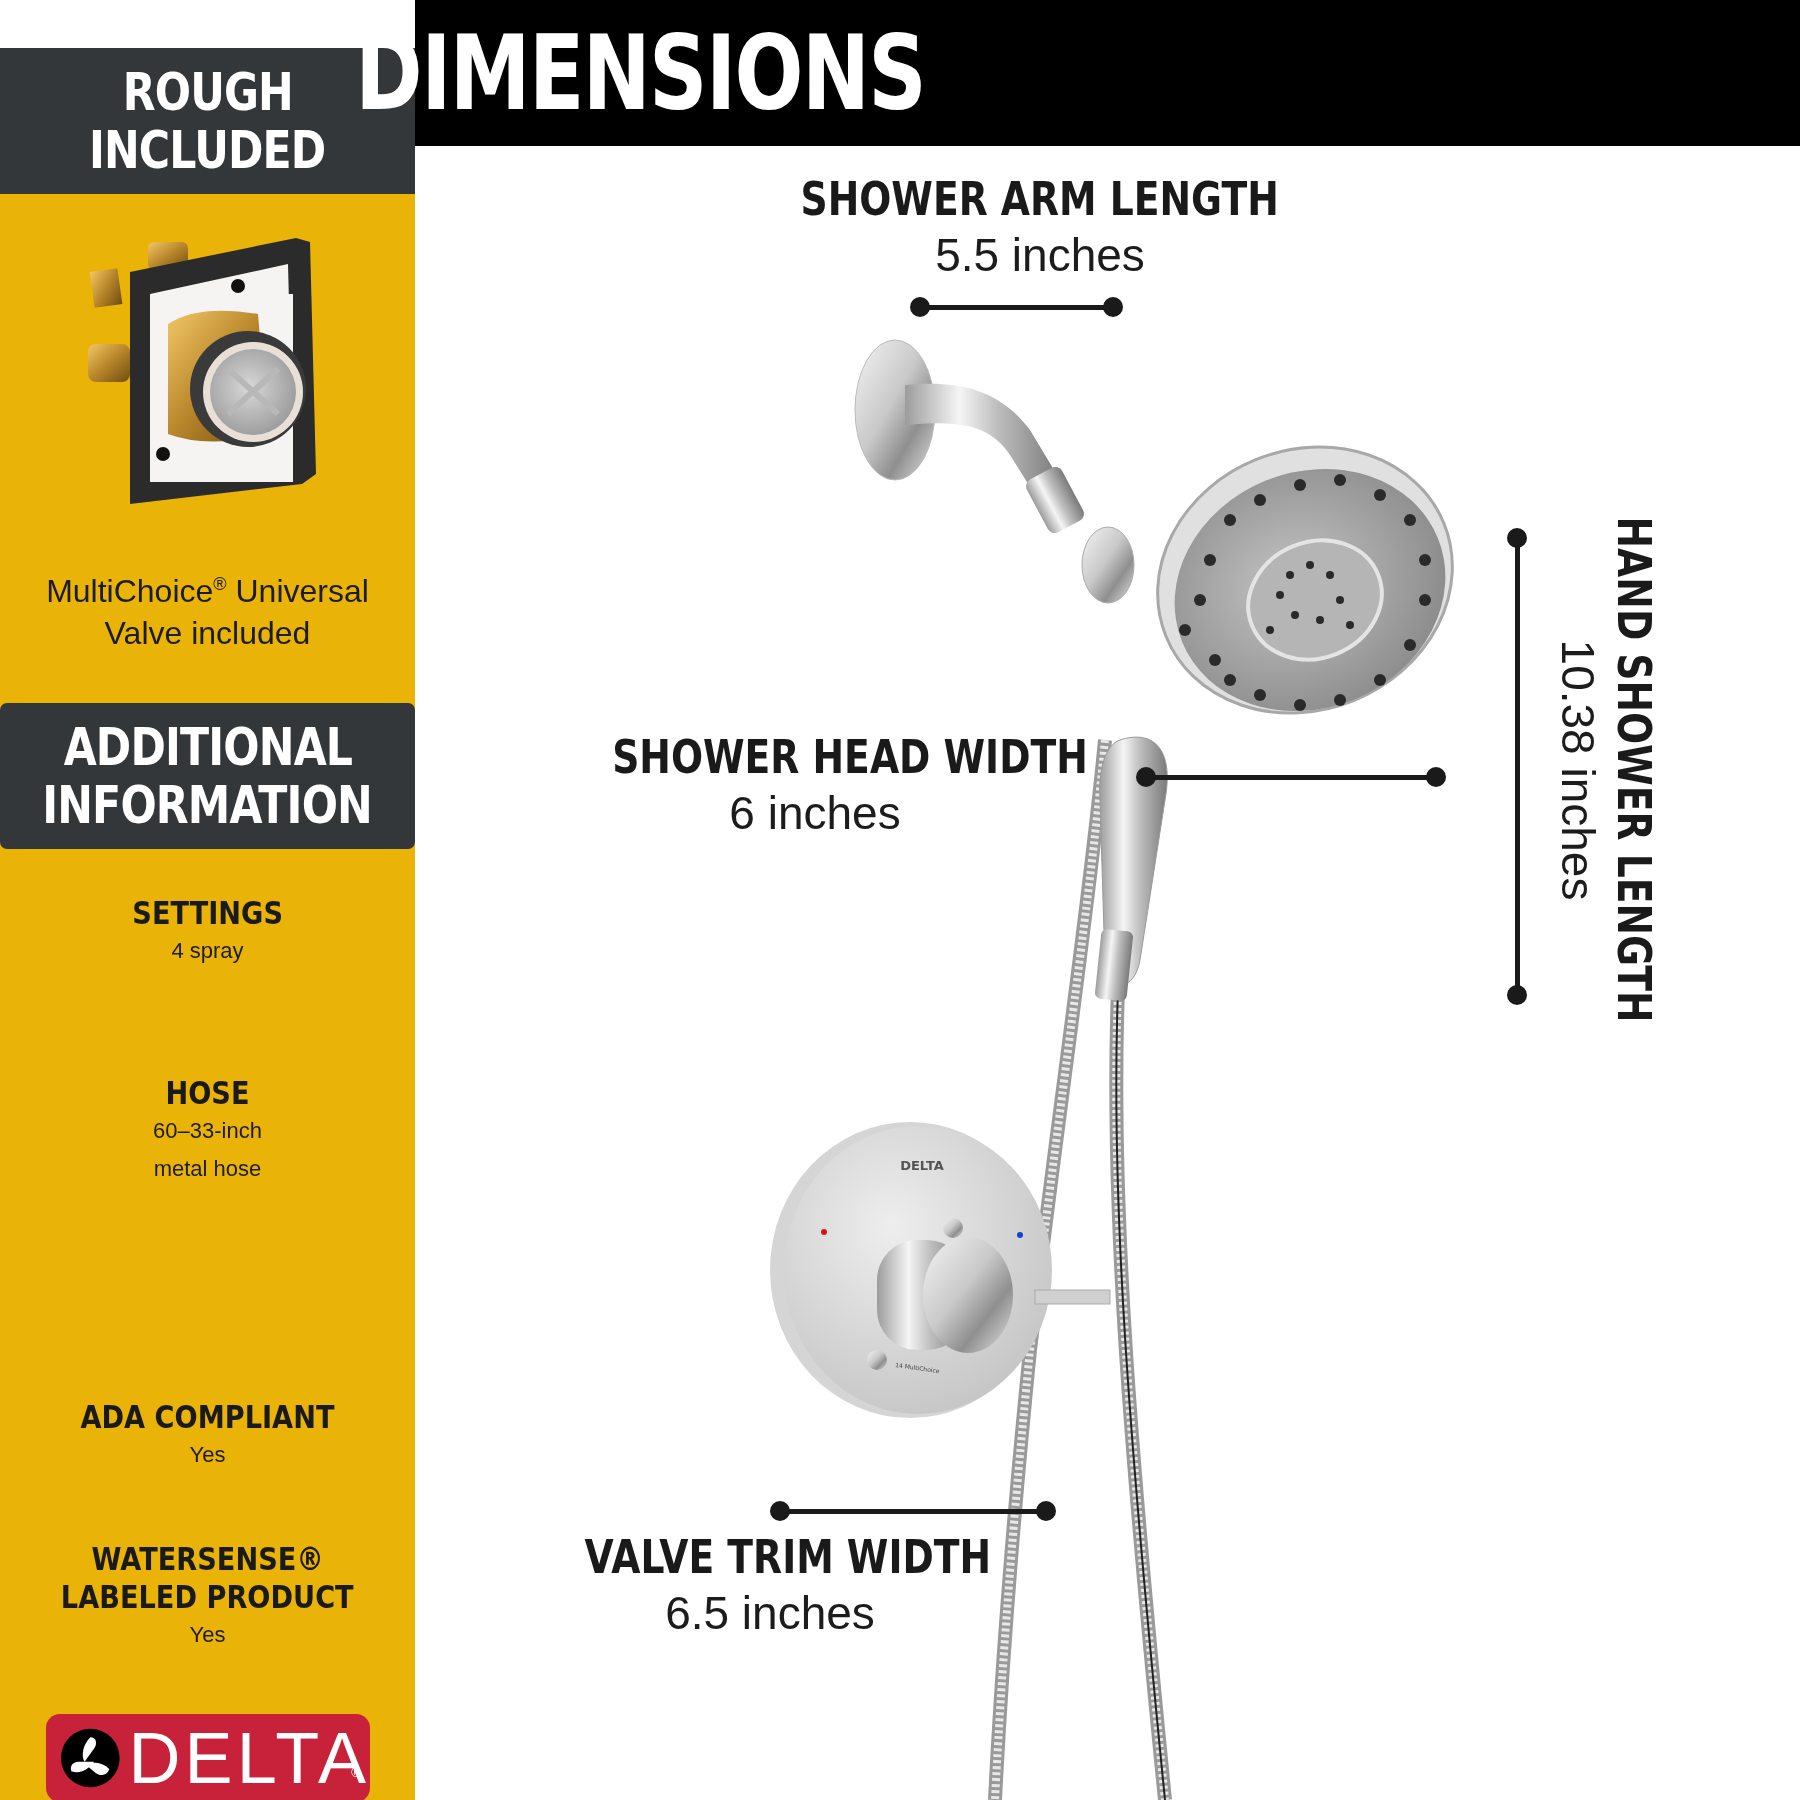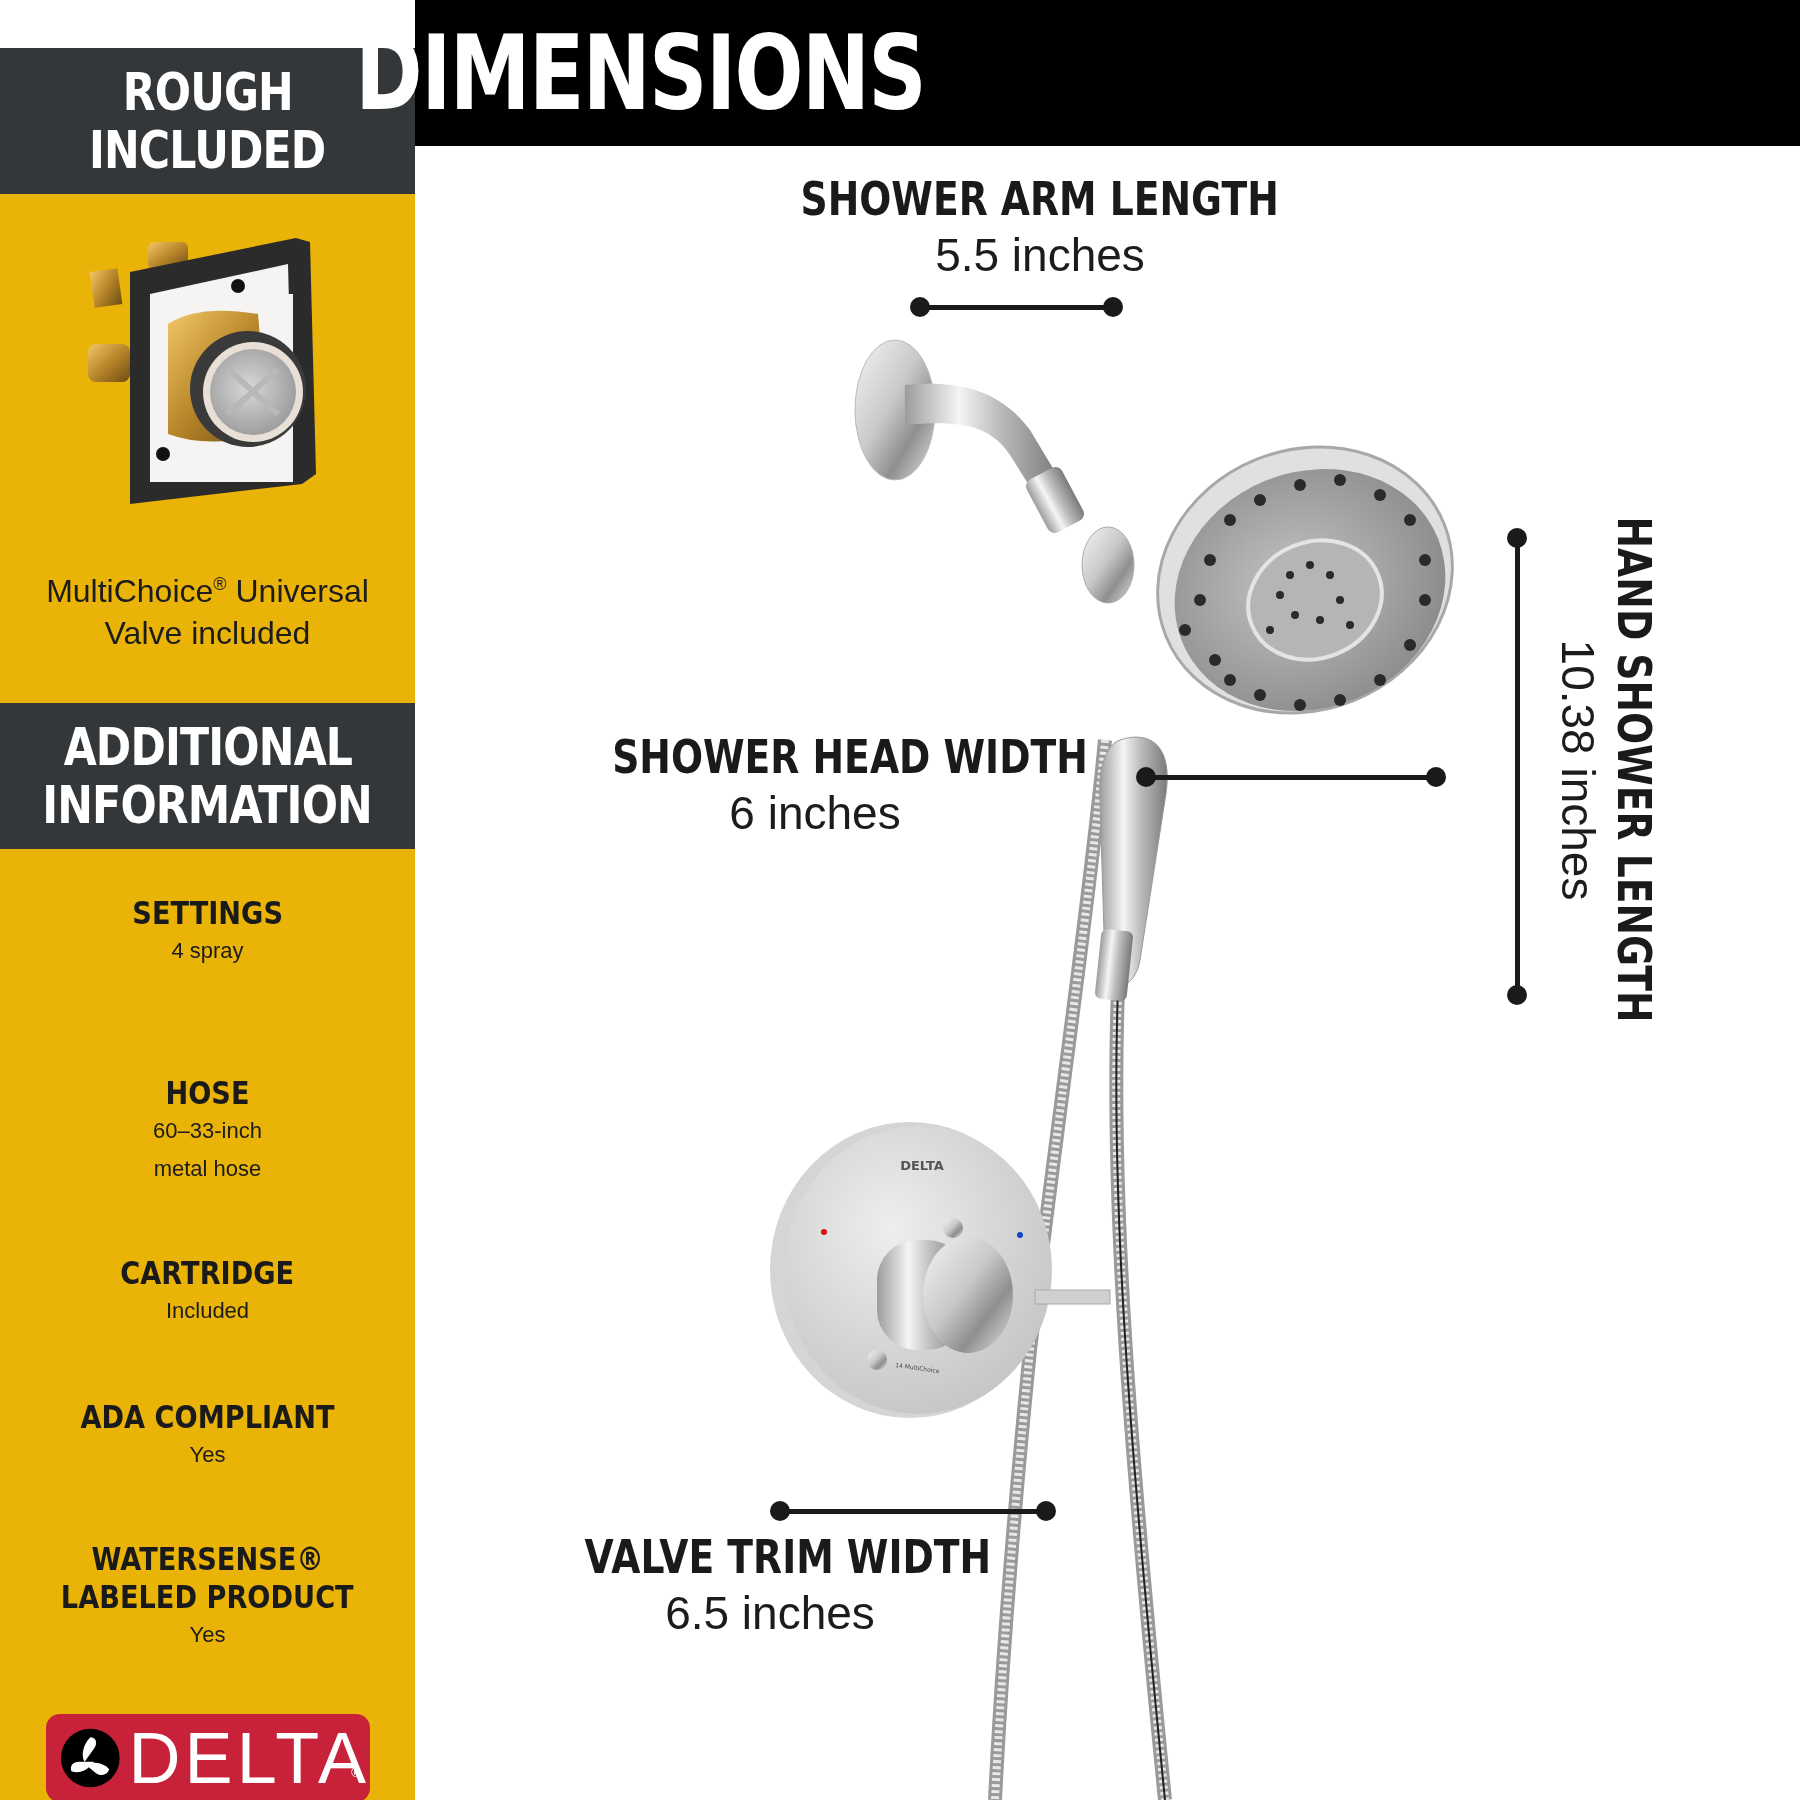--- a/index.html
+++ b/index.html
@@ -1,21 +1,21 @@
 <!DOCTYPE html>
 <html><head>
 <meta charset="utf-8">
 <style>
   html, body { margin:0; padding:0; }
   body { width:1800px; height:1800px; position:relative; overflow:hidden; background:#ffffff; font-family:"Liberation Sans", sans-serif; color:#1a1a1a; }
   .sidebar { position:absolute; left:0; top:0; width:415px; height:1800px; background:#eab308;margin-top:48px; }
   .side-head { position:absolute; left:0; width:415px; background:#33373a; color:#fff; text-align:center; font-family:"DejaVu Sans", sans-serif; font-weight:bold; display:flex; flex-direction:column; justify-content:center; align-items:center; }
   .side-head span { display:block; font-size:52px; line-height:58px; letter-spacing:-1px; transform:scaleX(0.82); white-space:nowrap; }
   .head-rough { top:0; height:146px; }
-  .head-add { top:655px; height:146px; }
+  .head-add { top:655px; height:146px;border-radius:7px; }
   .valve-img { position:absolute; left:88px; top:186px; width:250px; height:300px; }
   .valve-caption { position:absolute; left:0; width:415px; top:515px; text-align:center; font-size:32px; line-height:42px; color:#1c1c1c; }
   .valve-caption sup { font-size:18px; }
   .info-item { position:absolute; left:0; width:415px; text-align:center; }
   .info-label { font-family:"DejaVu Sans", sans-serif; font-weight:bold; font-size:32px; line-height:38px; color:#1a1a1a; }
   .info-label span { display:inline-block; transform:scaleX(0.85); white-space:nowrap; }
   .info-value { font-size:22px; line-height:38px; color:#1c1c1c; }
   .delta-logo { position:absolute; left:46px; top:1666px; width:324px; height:88px; background:#c8223a; border-radius:14px; display:flex; align-items:center; }
   .delta-logo .mark { width:64px; height:64px; margin-left:14px; }
   .delta-logo .word { color:#fff; font-size:72px; line-height:72px; letter-spacing:4px; margin-left:8px; font-weight:normal; }
@@ -88,24 +88,20 @@
     <div class="info-label"><span>SETTINGS</span></div>
     <div class="info-value">4 spray</div>
   </div>
 
   <div class="info-item" style="top:1026px;">
     <div class="info-label"><span>HOSE</span></div>
     <div class="info-value">60–33-inch</div>
     <div class="info-value">metal hose</div>
   </div>
 
-  <div class="info-item" style="top:1206px;">
-    <div class="info-label"><span>CARTRIDGE</span></div>
-    <div class="info-value">Included</div>
-  </div>
 
   <div class="info-item" style="top:1350px;">
     <div class="info-label"><span>ADA COMPLIANT</span></div>
     <div class="info-value">Yes</div>
   </div>
 
   <div class="info-item" style="top:1492px;">
     <div class="info-label"><span>WATERSENSE®</span></div>
     <div class="info-label"><span>LABELED PRODUCT</span></div>
     <div class="info-value">Yes</div>

